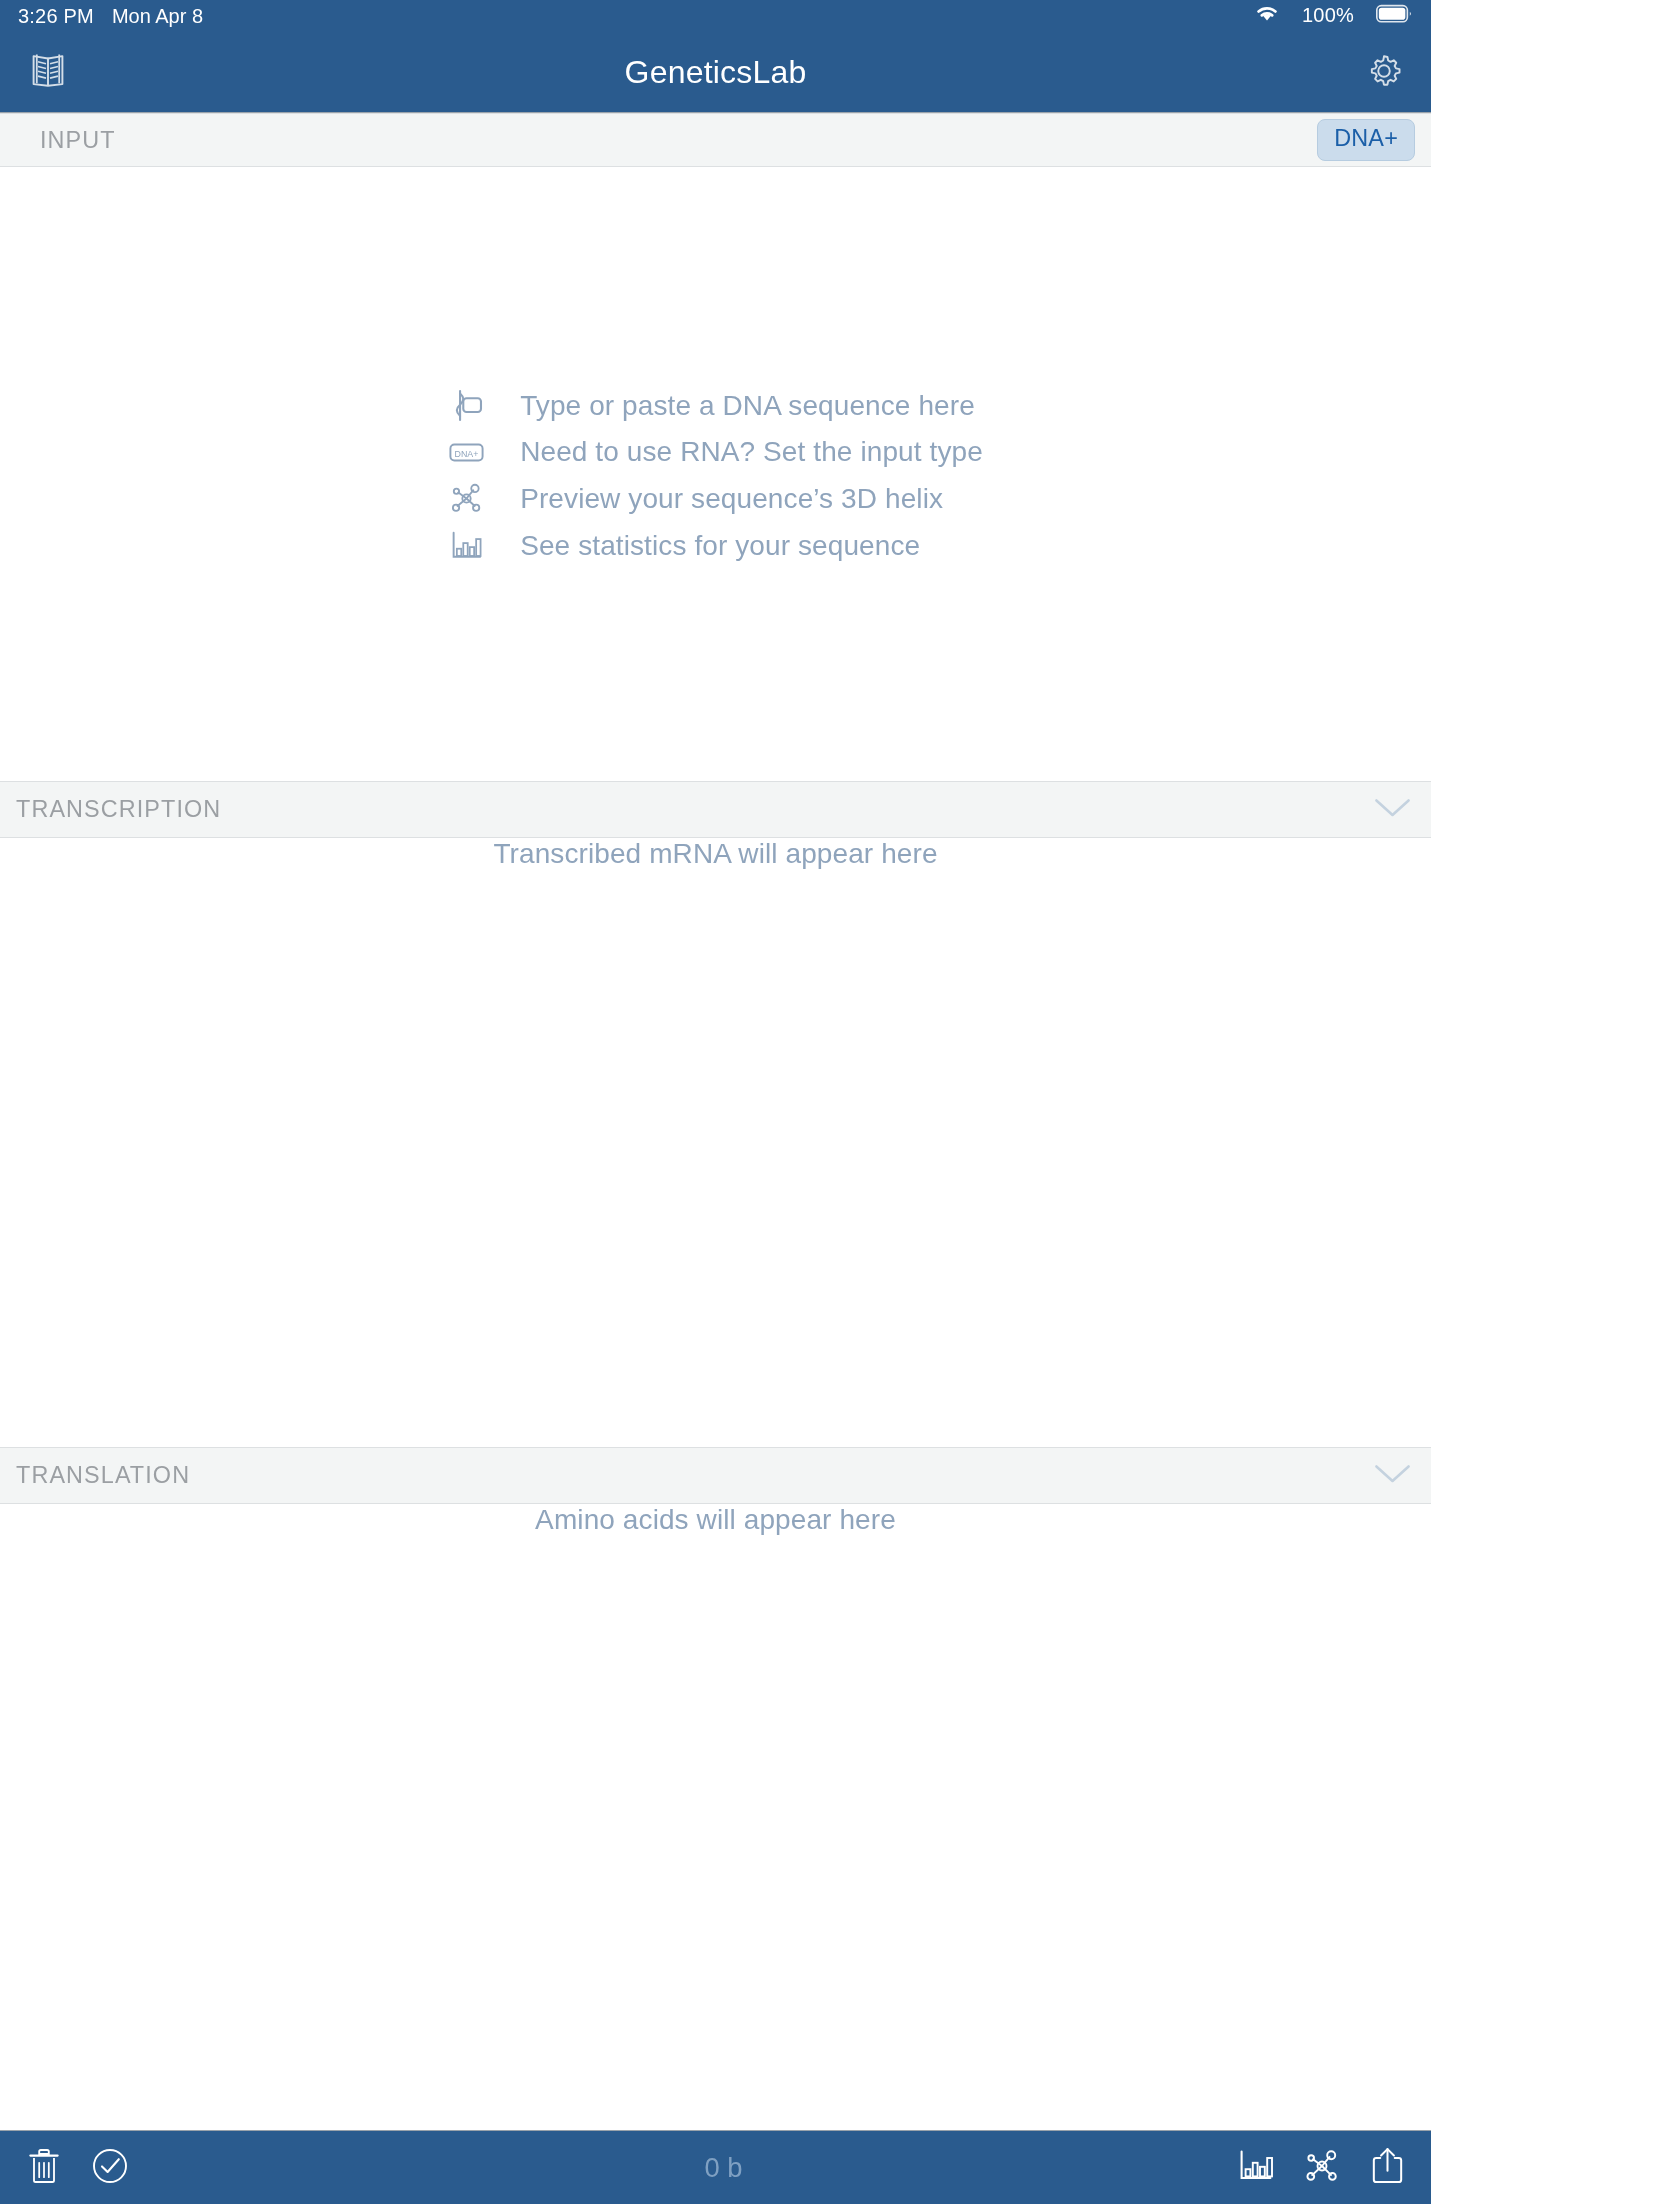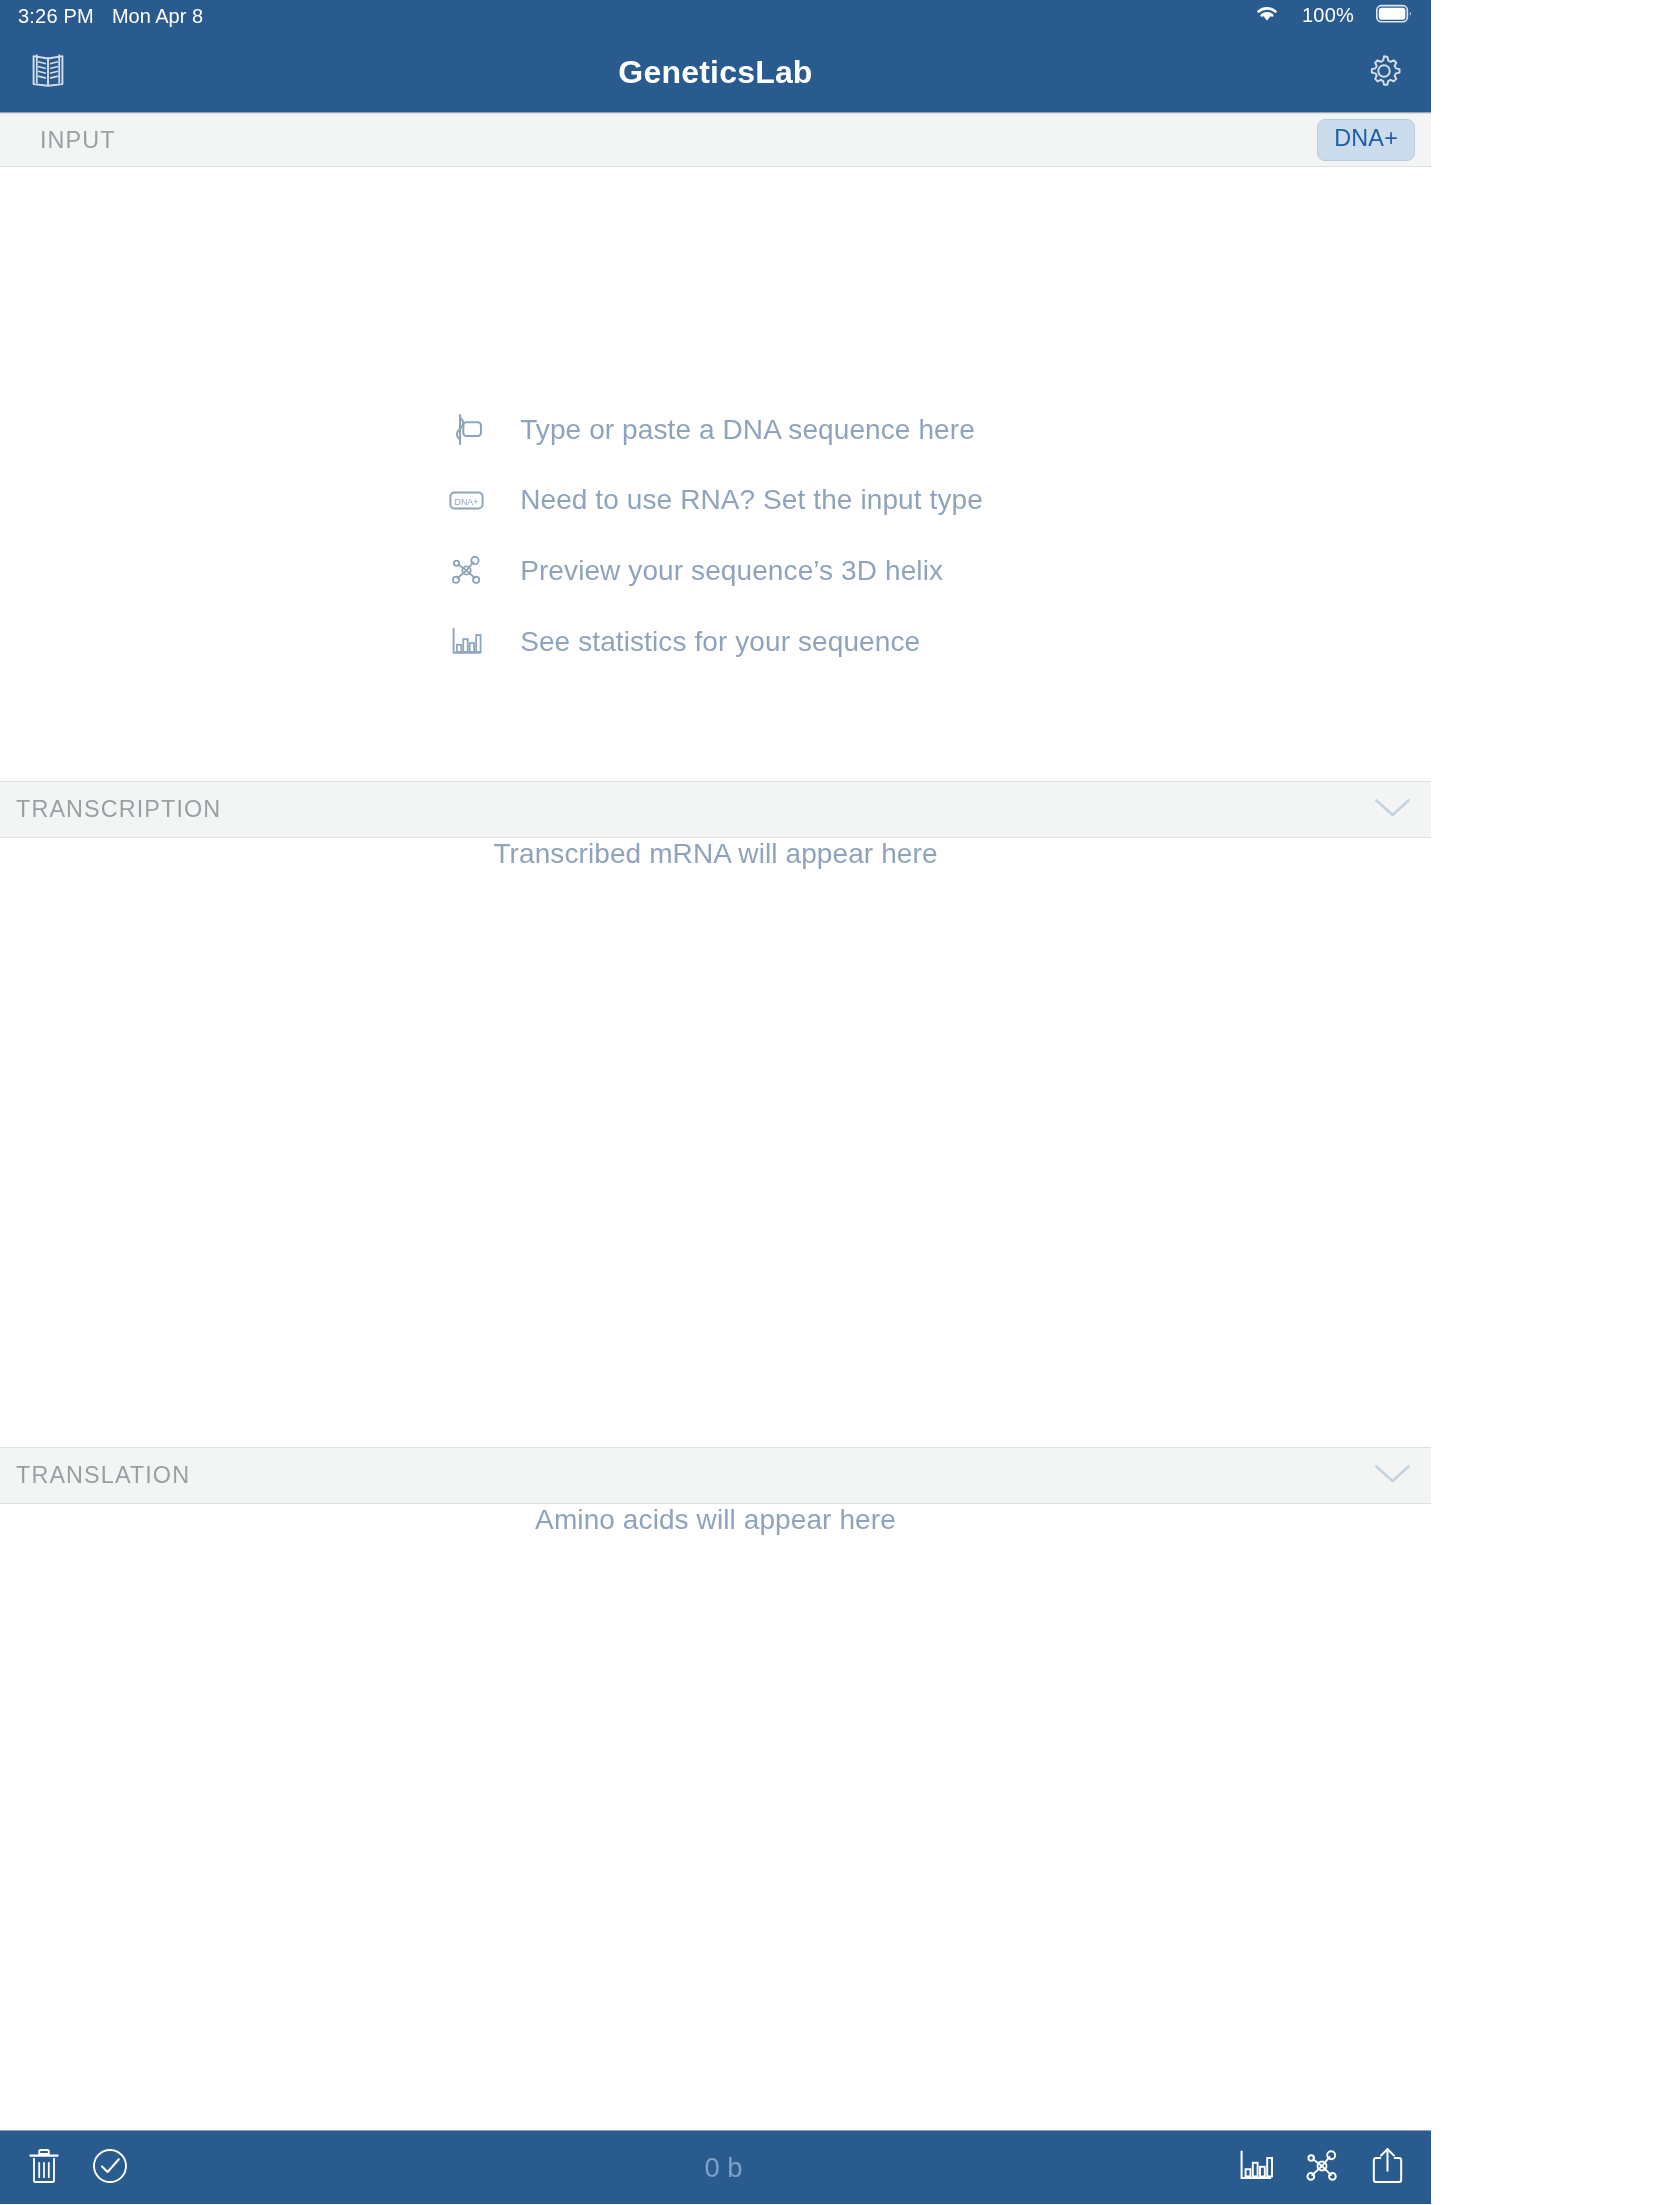--- a/index.html
+++ b/index.html
@@ -48,21 +48,21 @@
   .nav-btn {
     width: 95px; height: 81px;
     display: flex; align-items: center; justify-content: center;
     cursor: pointer;
   }
   .nav-title {
     position: absolute; left: 0; right: 0;
     text-align: center;
     color: #ffffff;
     font-size: 32px;
-    font-weight: 700;
+    font-weight: 400;
     letter-spacing: 0.2px;
     pointer-events: none;
   }
   .nav-spacer { margin-left: auto; }
 
   
   .section-header {
     background: #F3F5F5;
     border-top: 0.8px solid #DDE0E2;
     border-bottom: 0.8px solid #DDE0E2;
@@ -118,21 +118,20 @@
   .hint-list {
     margin-top: 220px;
     display: flex;
     flex-direction: column;
     gap: 9.7px;
   }
   .hint-row {
     display: flex;
     align-items: center;
     gap: 35px;
-    margin-top: 24px;
   }
   .hint-icon {
     width: 37px; height: 37px;
     display: flex; align-items: center; justify-content: center;
     flex: 0 0 37px;
   }
   .hint-label {
     font-size: 28px;
     color: #8FA4BC;
     letter-spacing: 0.1px;

